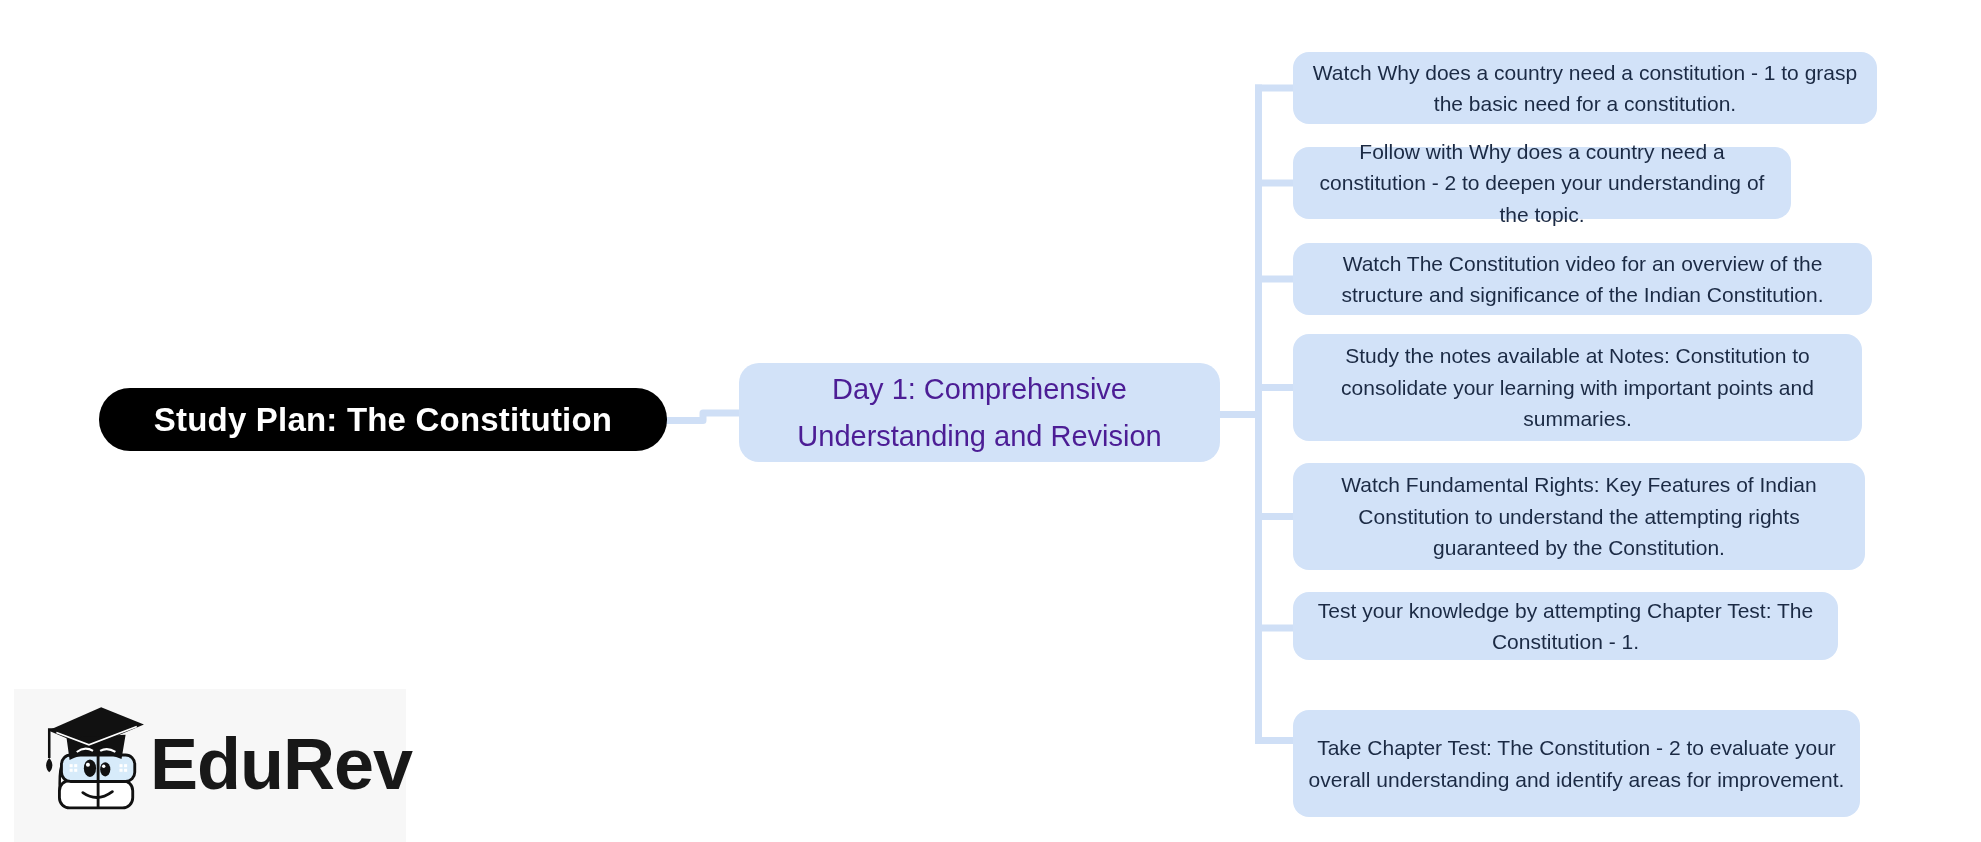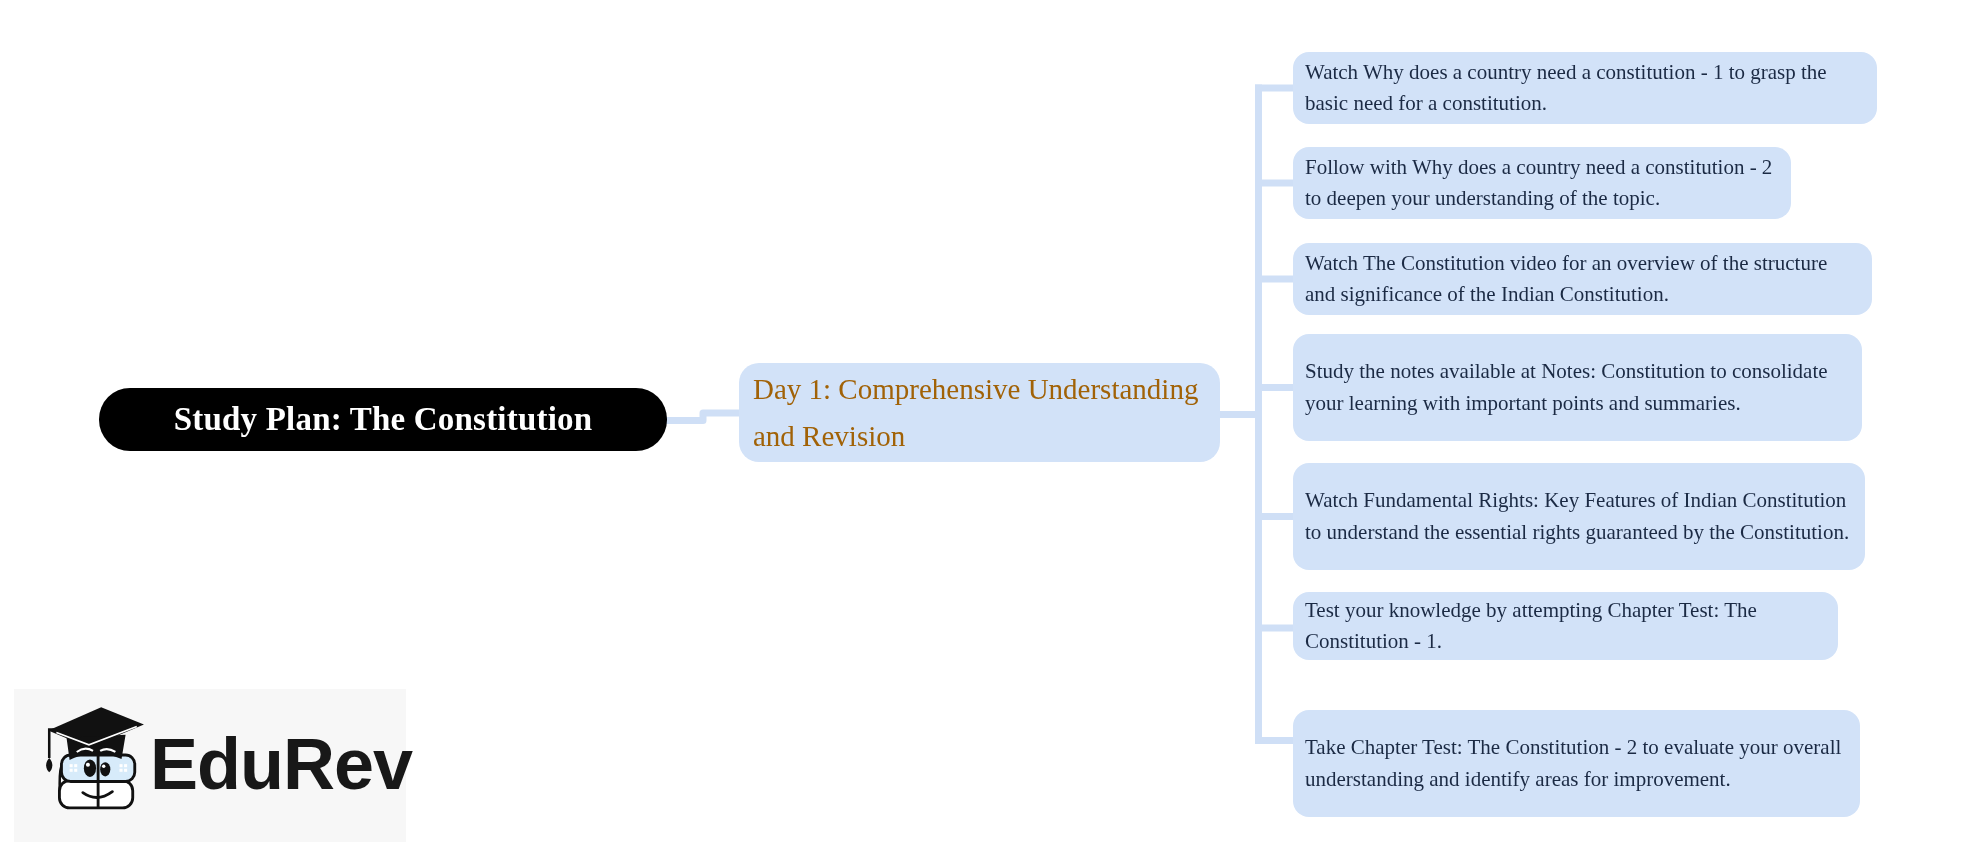--- a/index.html
+++ b/index.html
@@ -7,33 +7,33 @@
     position:relative;
     width:1981px;height:842px;
     background:#ffffff;
     font-family:"Liberation Sans", sans-serif;
     overflow:hidden;
   }
   .connector-layer{position:absolute;left:0;top:0;width:1981px;height:842px;}
   .node{
     position:absolute;
     display:flex;align-items:center;justify-content:center;
+    text-align:center;
     box-sizing:border-box;
-    font-family:Liberation Serif, serif;
   }
   .root-node{
     left:99px;top:388px;width:568px;height:63px;
     background:#000000;color:#ffffff;
     border-radius:31px;
     font-size:33px;font-weight:bold;
     letter-spacing:0.2px;
   }
   .day-node{
     left:739px;top:363px;width:481px;height:99px;
-    background:#d2e2f8;color:#a16207;
+    background:#d2e2f8;color:#4c1d95;
     border-radius:20px;
     font-size:29px;line-height:47px;
     padding:0 14px;
   }
   .task-node{
     left:1293px;
     background:#d2e2f8;color:#1b2a44;
     border-radius:16px;
     font-size:21px;line-height:31.5px;
     padding:0 12px;
@@ -82,21 +82,21 @@
   </svg>
 
   <div class="node root-node">Study Plan: The Constitution</div>
 
   <div class="node day-node">Day 1: Comprehensive Understanding and Revision</div>
 
   <div class="node task-node task-1">Watch Why does a country need a constitution - 1 to grasp the basic need for a constitution.</div>
   <div class="node task-node task-2">Follow with Why does a country need a constitution - 2 to deepen your understanding of the topic.</div>
   <div class="node task-node task-4">Study the notes available at Notes: Constitution to consolidate your learning with important points and summaries.</div>
   <div class="node task-node task-3">Watch The Constitution video for an overview of the structure and significance of the Indian Constitution.</div>
-  <div class="node task-node task-5">Watch Fundamental Rights: Key Features of Indian Constitution to understand the essential rights guaranteed by the Constitution.</div>
+  <div class="node task-node task-5">Watch Fundamental Rights: Key Features of Indian Constitution to understand the attempting rights guaranteed by the Constitution.</div>
   <div class="node task-node task-6">Test your knowledge by attempting Chapter Test: The Constitution - 1.</div>
   <div class="node task-node task-7">Take Chapter Test: The Constitution - 2 to evaluate your overall understanding and identify areas for improvement.</div>
 
   <div class="logo-block">
     <svg class="mascot" viewBox="0 0 110 110" xmlns="http://www.w3.org/2000/svg">
 
       <path d="M 20 30 L 13 30 L 13 58" stroke="#111" stroke-width="2.5" fill="none"></path>
       <path d="M 13 58 C 8 63 10 70 13 72 C 16 70 18 63 13 58 Z" fill="#111"></path>
 
       <path d="M 27 62 C 22 66 22 100 27 105" stroke="#111" stroke-width="2.5" fill="none"></path>

